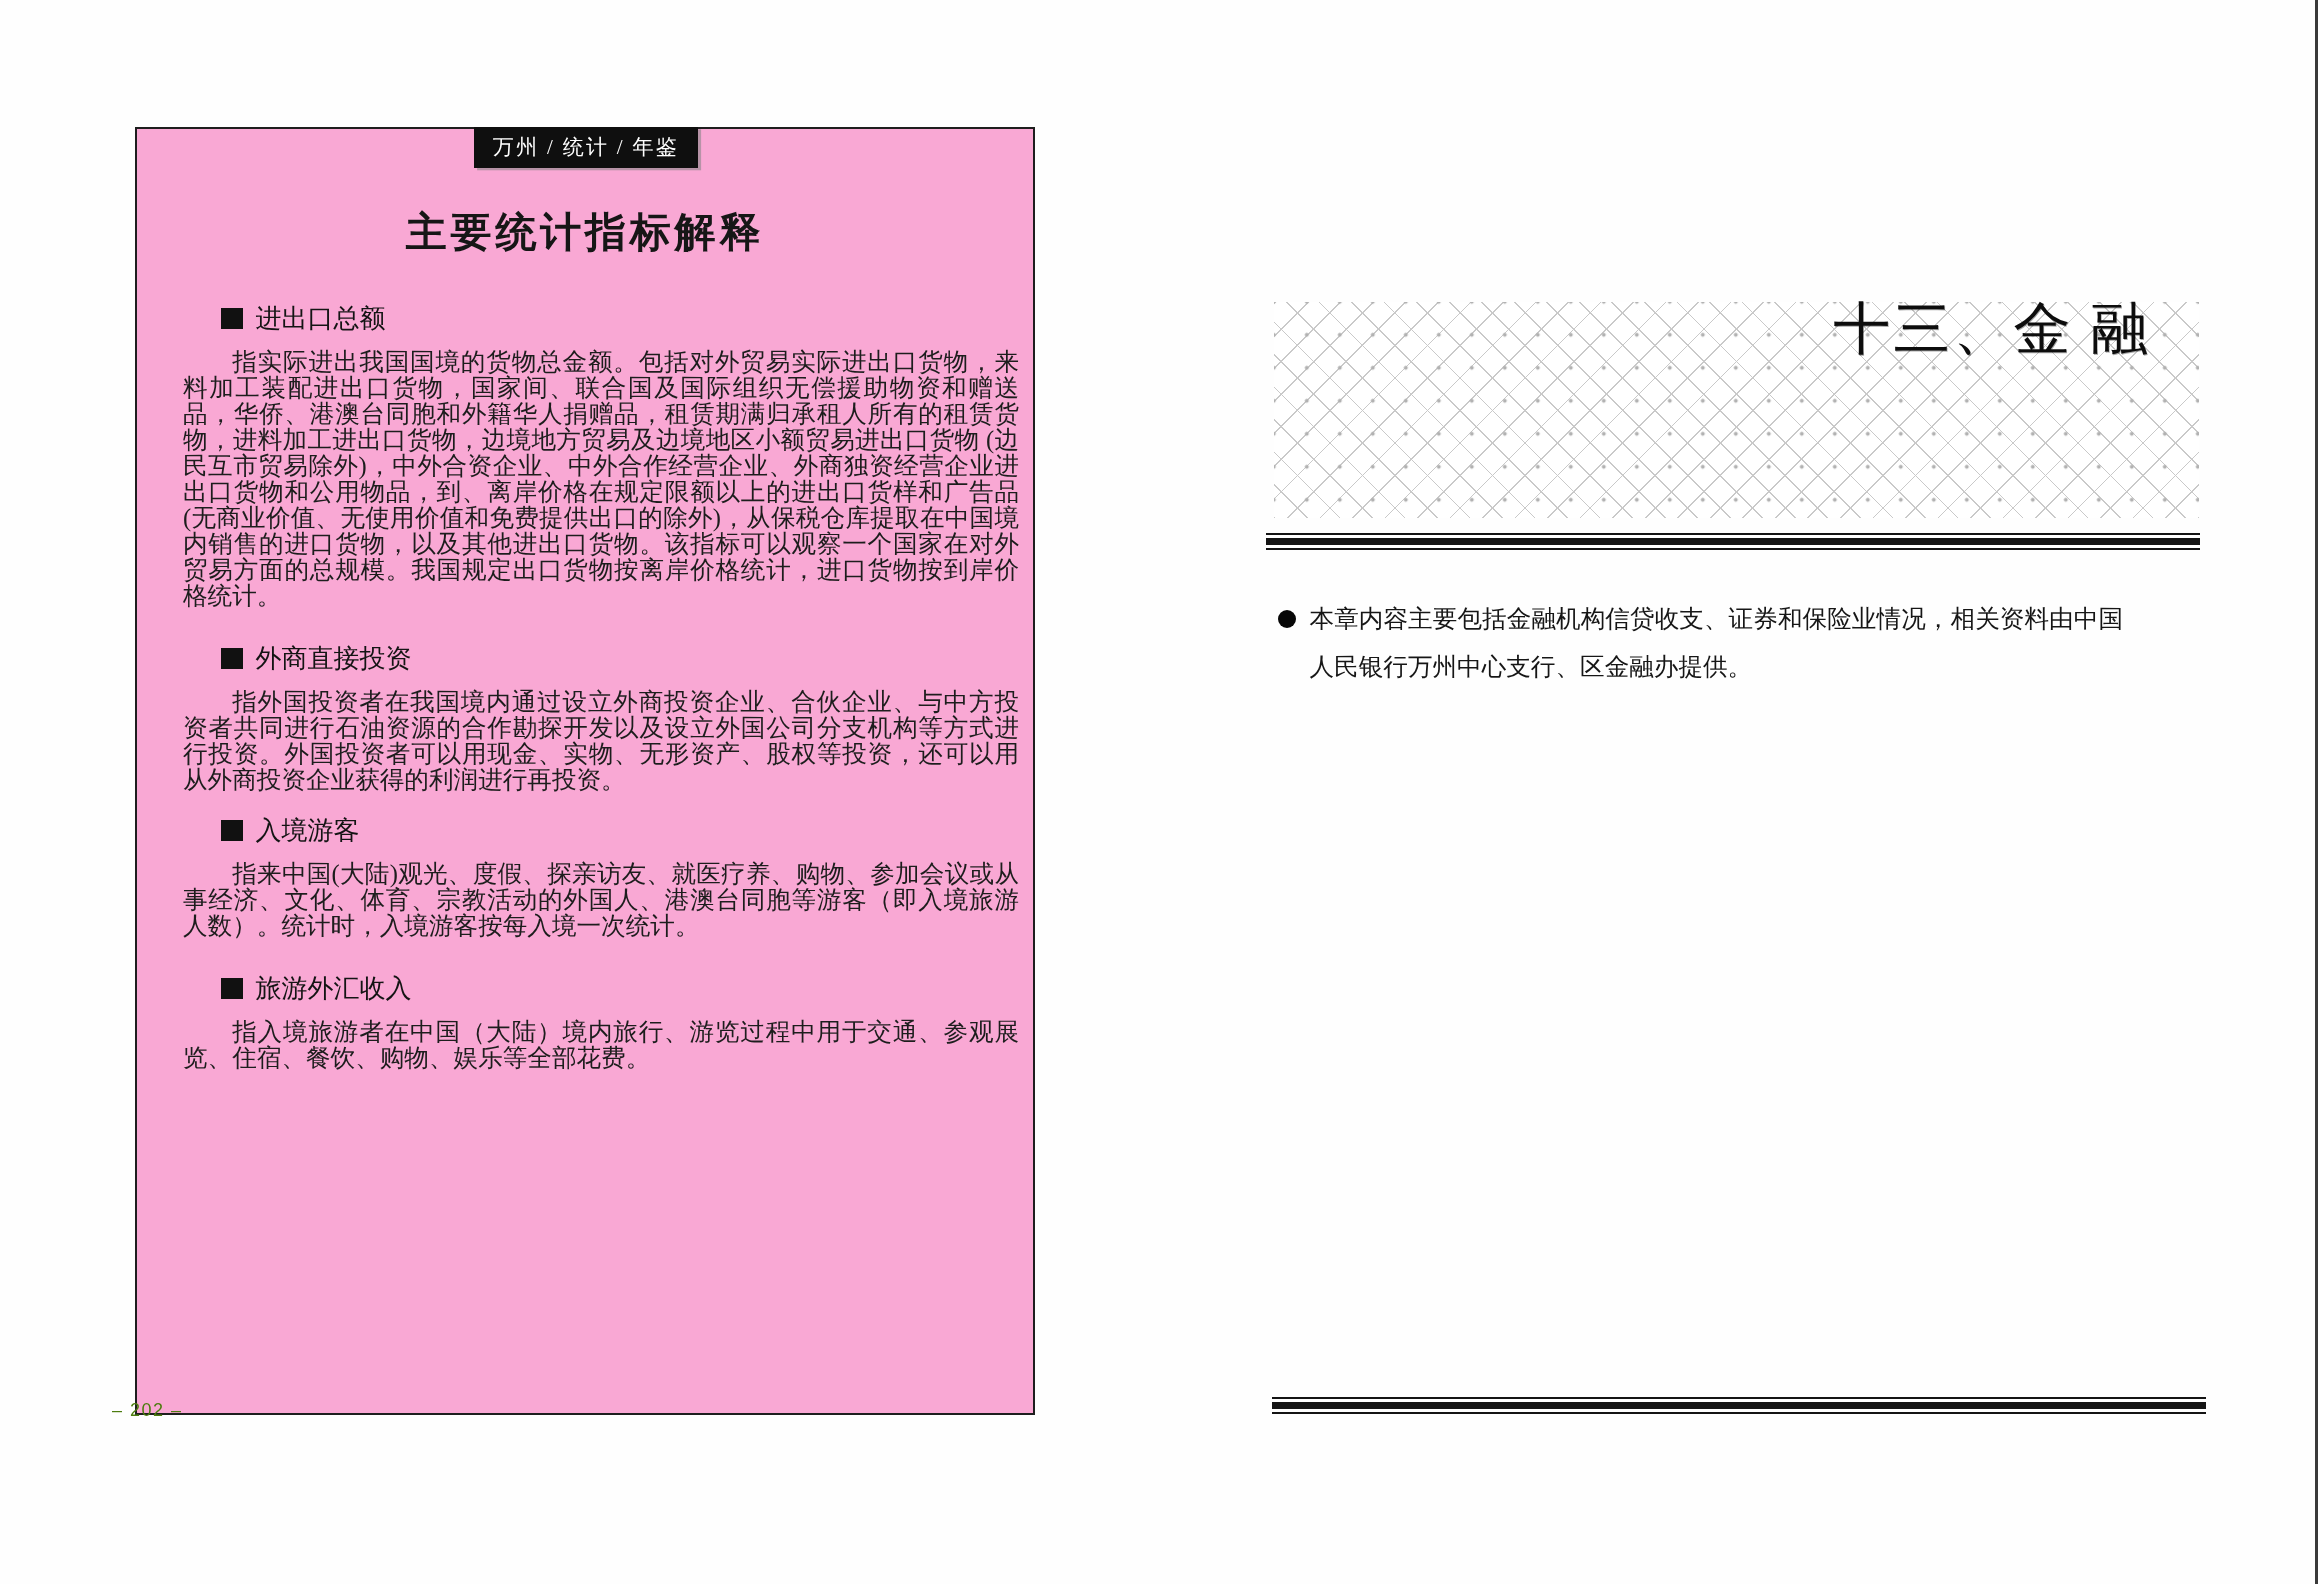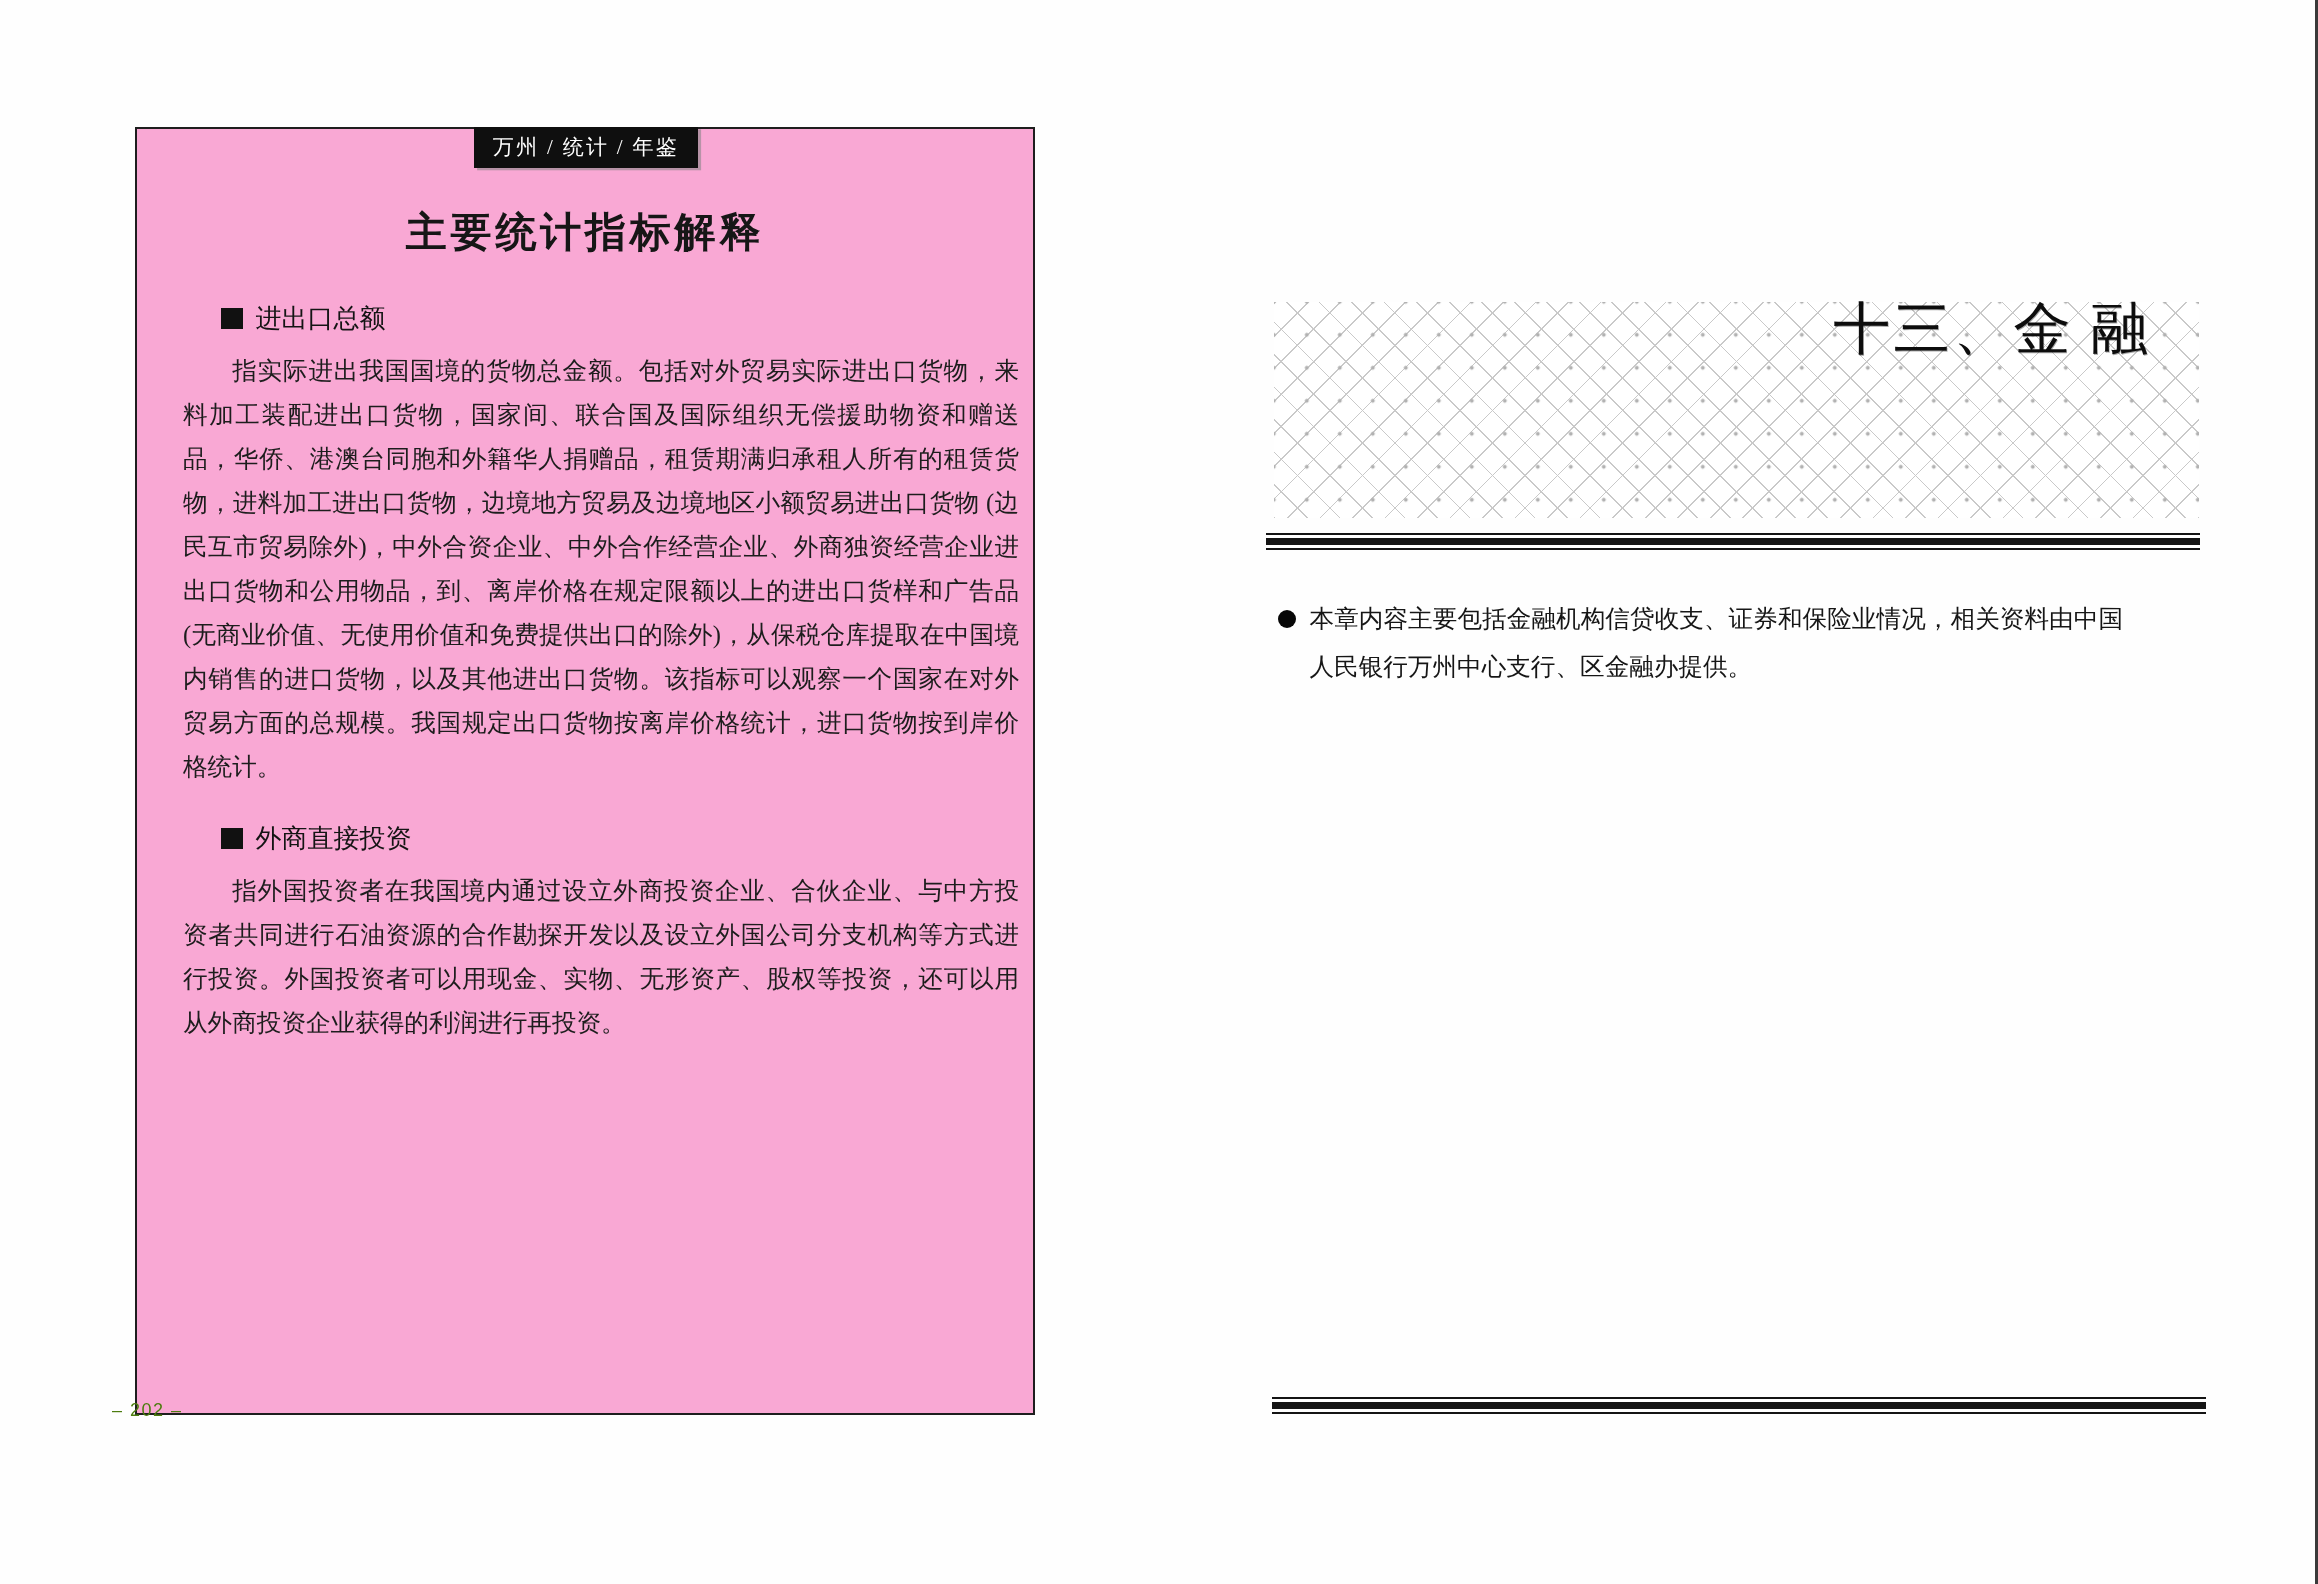--- a/index.html
+++ b/index.html
@@ -23,21 +23,21 @@
   }
   .cols{display:flex;margin:41px 14px 0 46px;gap:20px;flex-direction:column;}
   .col{flex:1;min-width:0;}
   .sec-head{
     font-size:26px;margin:32px 0 13px 0;padding-left:38px;
     display:flex;align-items:center;gap:13px;color:#141414;
   }
   .col > .sec-head:first-child{margin-top:0;}
   .sq{width:21.5px;height:21.5px;background:#111;flex:none;}
   p.body{
-    font-size:24.6px;line-height:44px;margin:0;text-indent:2em;
+    font-size:24.6px;line-height:26px;margin:0;text-indent:2em;
     text-align:justify;text-justify:inter-ideograph;color:#1d1d1d;
   }
   .pagenum{
     position:absolute;left:112px;top:1400px;
     font-family:"Liberation Sans","DejaVu Sans",sans-serif;
     font-size:18px;letter-spacing:1.5px;color:#4d7c0f;
   }
   
   .banner{
     position:absolute;left:1274px;top:302px;width:925px;height:216px;
@@ -99,20 +99,35 @@
         <p class="body">指实际进出我国国境的货物总金额。包括对外贸易实际进出口货物，来料加工装配进出口货物，国家间、联合国及国际组织无偿援助物资和赠送品，华侨、港澳台同胞和外籍华人捐赠品，租赁期满归承租人所有的租赁货物，进料加工进出口货物，边境地方贸易及边境地区小额贸易进出口货物 (边民互市贸易除外)，中外合资企业、中外合作经营企业、外商独资经营企业进出口货物和公用物品，到、离岸价格在规定限额以上的进出口货样和广告品 (无商业价值、无使用价值和免费提供出口的除外)，从保税仓库提取在中国境内销售的进口货物，以及其他进出口货物。该指标可以观察一个国家在对外贸易方面的总规模。我国规定出口货物按离岸价格统计，进口货物按到岸价格统计。</p>
 
         <div class="sec-head">
           <span class="sq"></span>
           <span>外商直接投资</span>
         </div>
         <p class="body">指外国投资者在我国境内通过设立外商投资企业、合伙企业、与中方投资者共同进行石油资源的合作勘探开发以及设立外国公司分支机构等方式进行投资。外国投资者可以用现金、实物、无形资产、股权等投资，还可以用从外商投资企业获得的利润进行再投资。</p>
 
       </div>
 
+      <div class="col">
+
+        <div class="sec-head">
+          <span class="sq"></span>
+          <span>入境游客</span>
+        </div>
+        <p class="body">指来中国(大陆)观光、度假、探亲访友、就医疗养、购物、参加会议或从事经济、文化、体育、宗教活动的外国人、港澳台同胞等游客（即入境旅游人数）。统计时，入境游客按每入境一次统计。</p>
+
+        <div class="sec-head">
+          <span class="sq"></span>
+          <span>旅游外汇收入</span>
+        </div>
+        <p class="body">指入境旅游者在中国（大陆）境内旅行、游览过程中用于交通、参观展览、住宿、餐饮、购物、娱乐等全部花费。</p>
+
+      </div>
 
     </div>
   </div>
 
   <div class="pagenum">– 202 –</div>
 
   <div class="banner">
     <div class="chapter-title">十三、金 融</div>
   </div>
 

